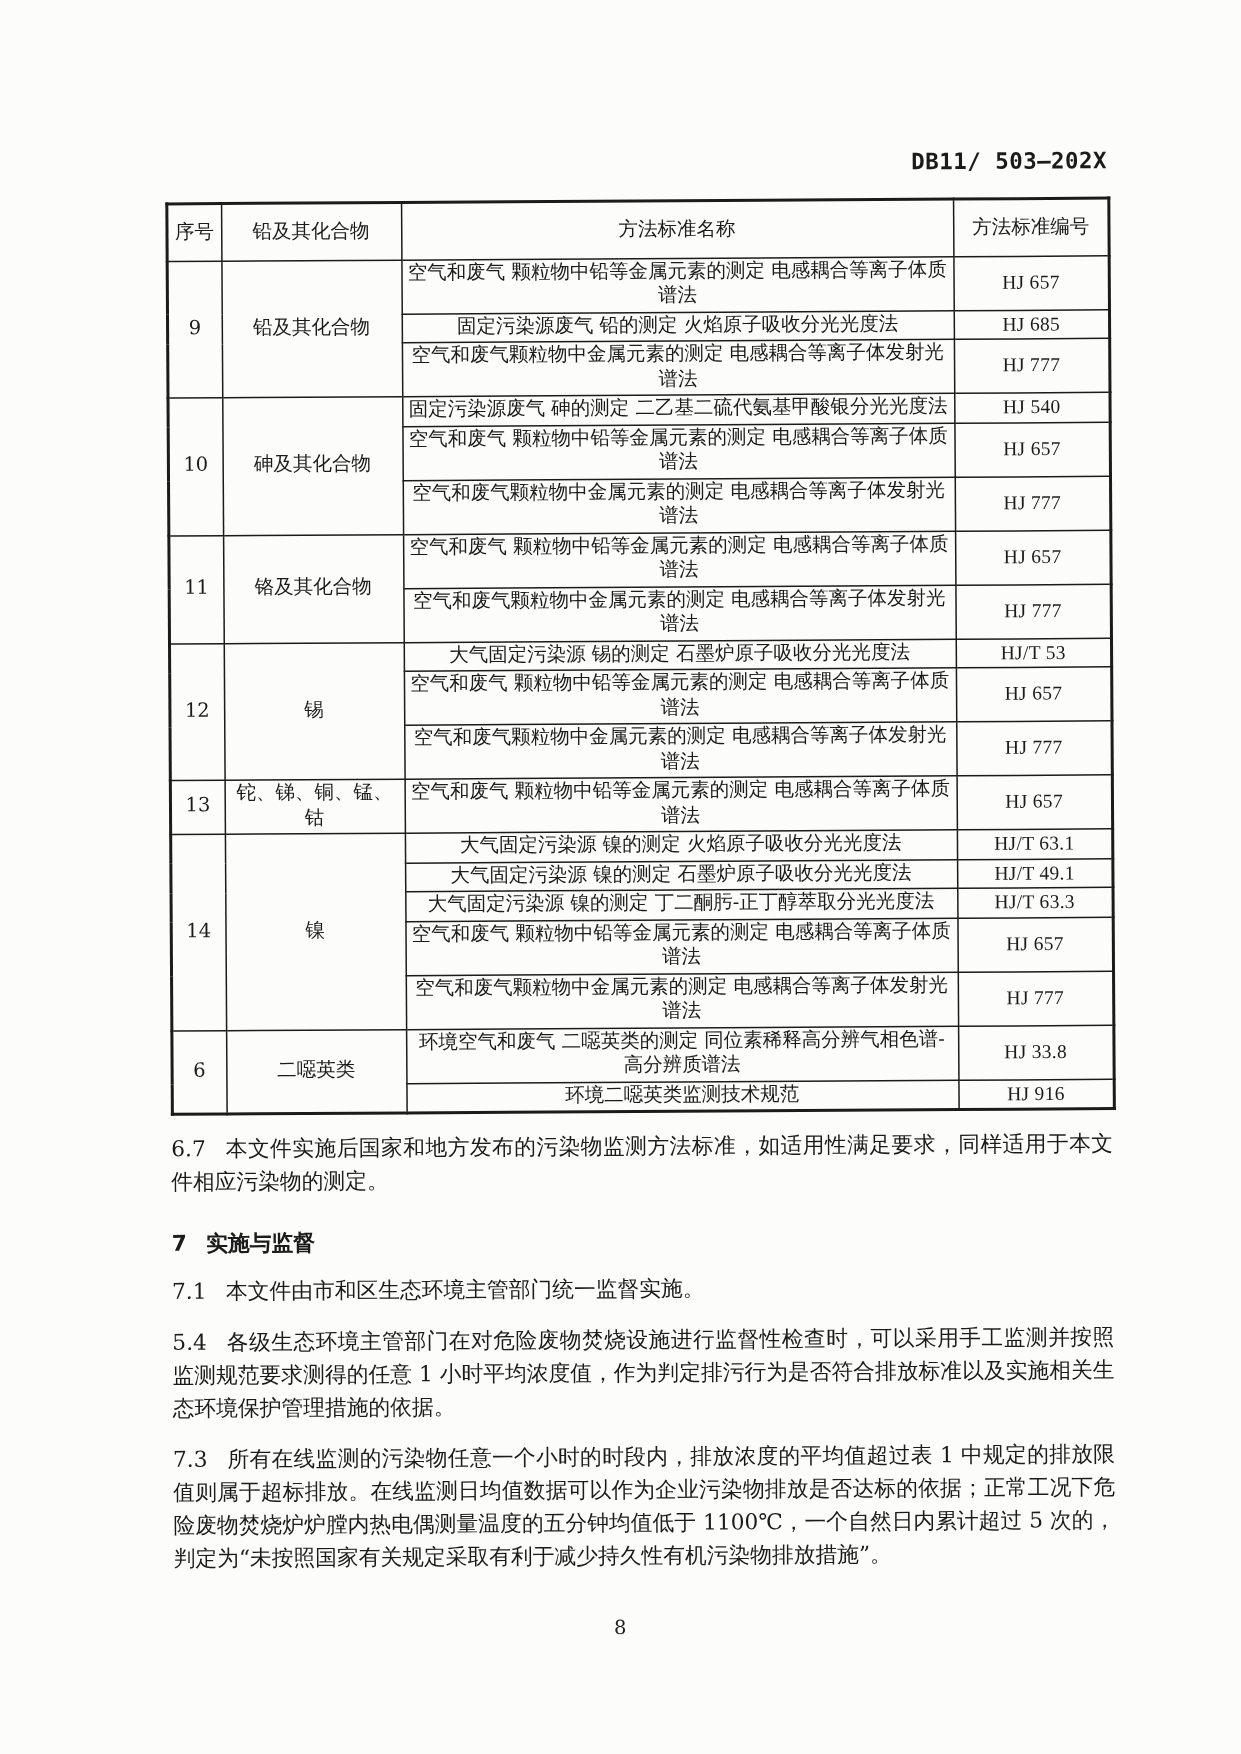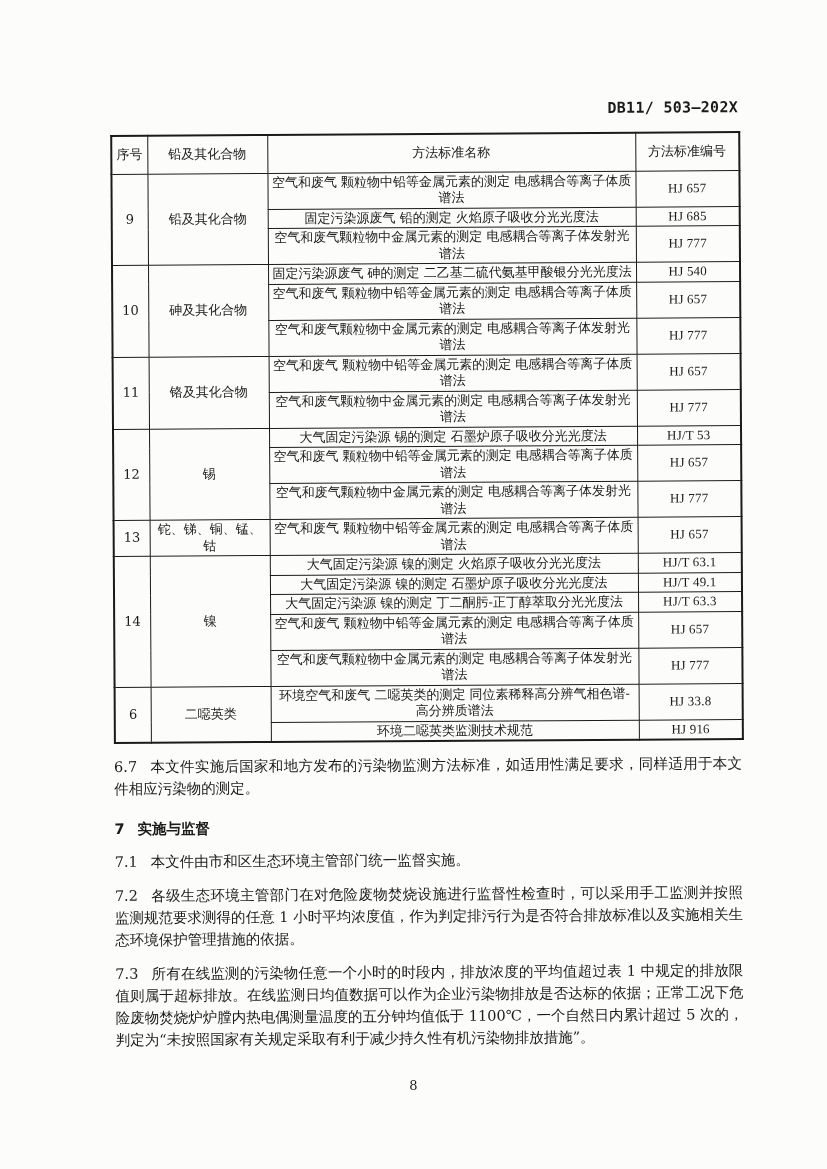--- a/index.html
+++ b/index.html
@@ -199,21 +199,21 @@
       <div class="para">
         <span class="pnum">6.7</span><span>本文件实施后国家和地方发布的污染物监测方法标准，如适用性满足要求，同样适用于本文件相应污染物的测定。</span>
       </div>
       <div class="sec-heading">
         <span class="pnum">7</span><span>实施与监督</span>
       </div>
       <div class="para">
         <span class="pnum">7.1</span><span>本文件由市和区生态环境主管部门统一监督实施。</span>
       </div>
       <div class="para">
-        <span class="pnum">7.2</span><span>各级生态环境主管部门在对危险废物焚烧设施进行监督性检查时，可以采用手工监测并按照监测规范要求测得的任意 1 小时平均浓度值，作为判定排污行为是否符合排放标准以及实施相关生态环境保护管理措施的依据。</span>
+        <span class="pnum">5.4</span><span>各级生态环境主管部门在对危险废物焚烧设施进行监督性检查时，可以采用手工监测并按照监测规范要求测得的任意 1 小时平均浓度值，作为判定排污行为是否符合排放标准以及实施相关生态环境保护管理措施的依据。</span>
       </div>
       <div class="para">
         <span class="pnum">7.3</span><span>所有在线监测的污染物任意一个小时的时段内，排放浓度的平均值超过表 1 中规定的排放限值则属于超标排放。在线监测日均值数据可以作为企业污染物排放是否达标的依据；正常工况下危险废物焚烧炉炉膛内热电偶测量温度的五分钟均值低于 1100℃，一个自然日内累计超过 5 次的，判定为“未按照国家有关规定采取有利于减少持久性有机污染物排放措施”。</span>
       </div>
     </div>
   </div>
 
   <div class="page-number">8</div>
 </div>
 

